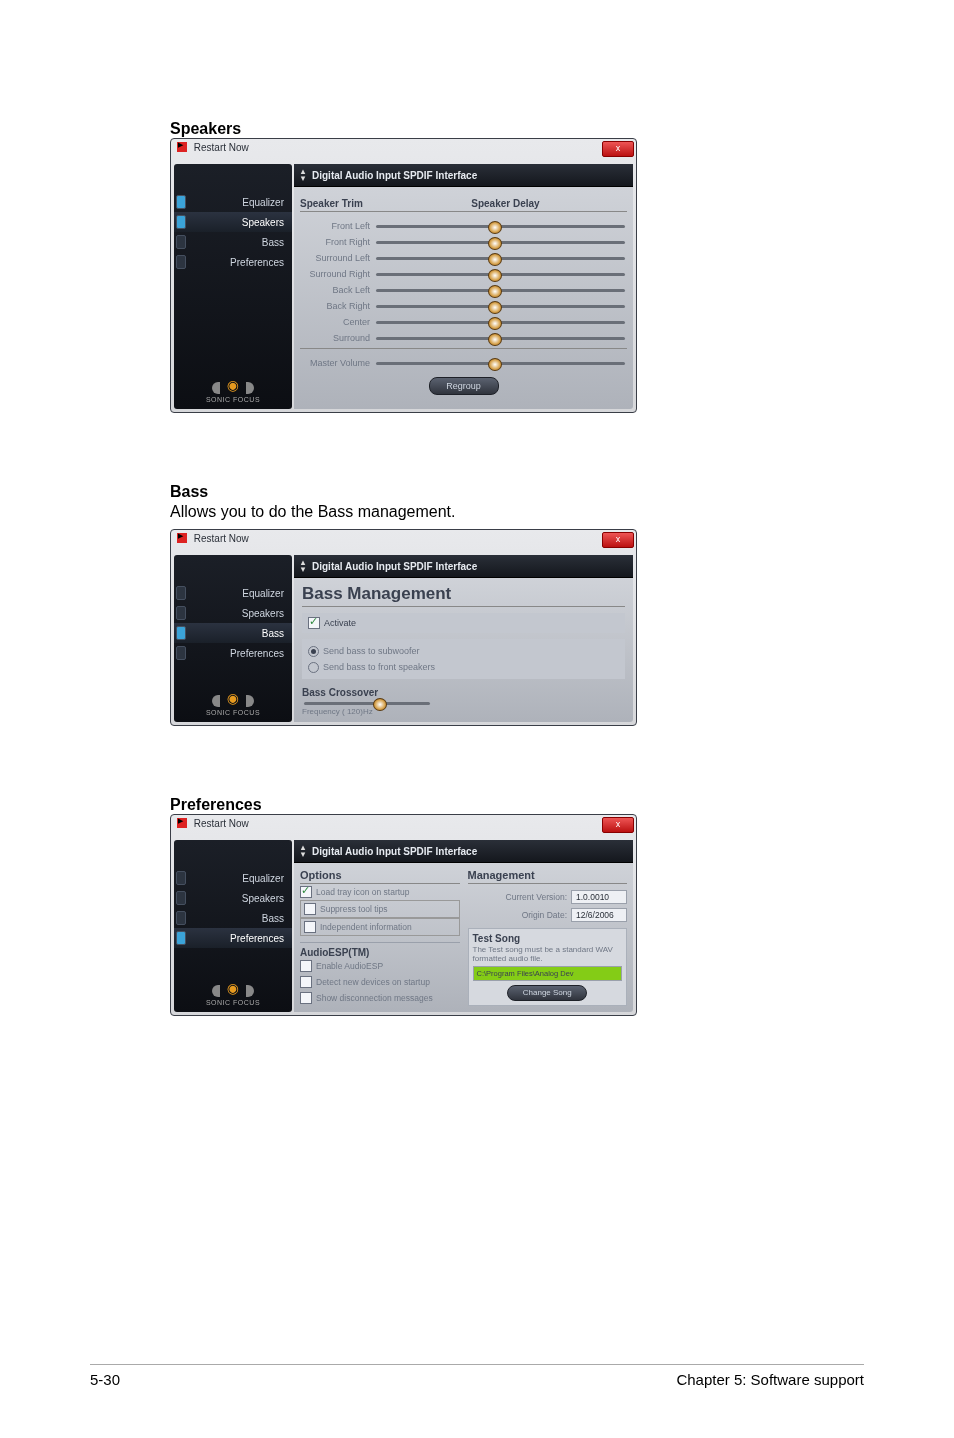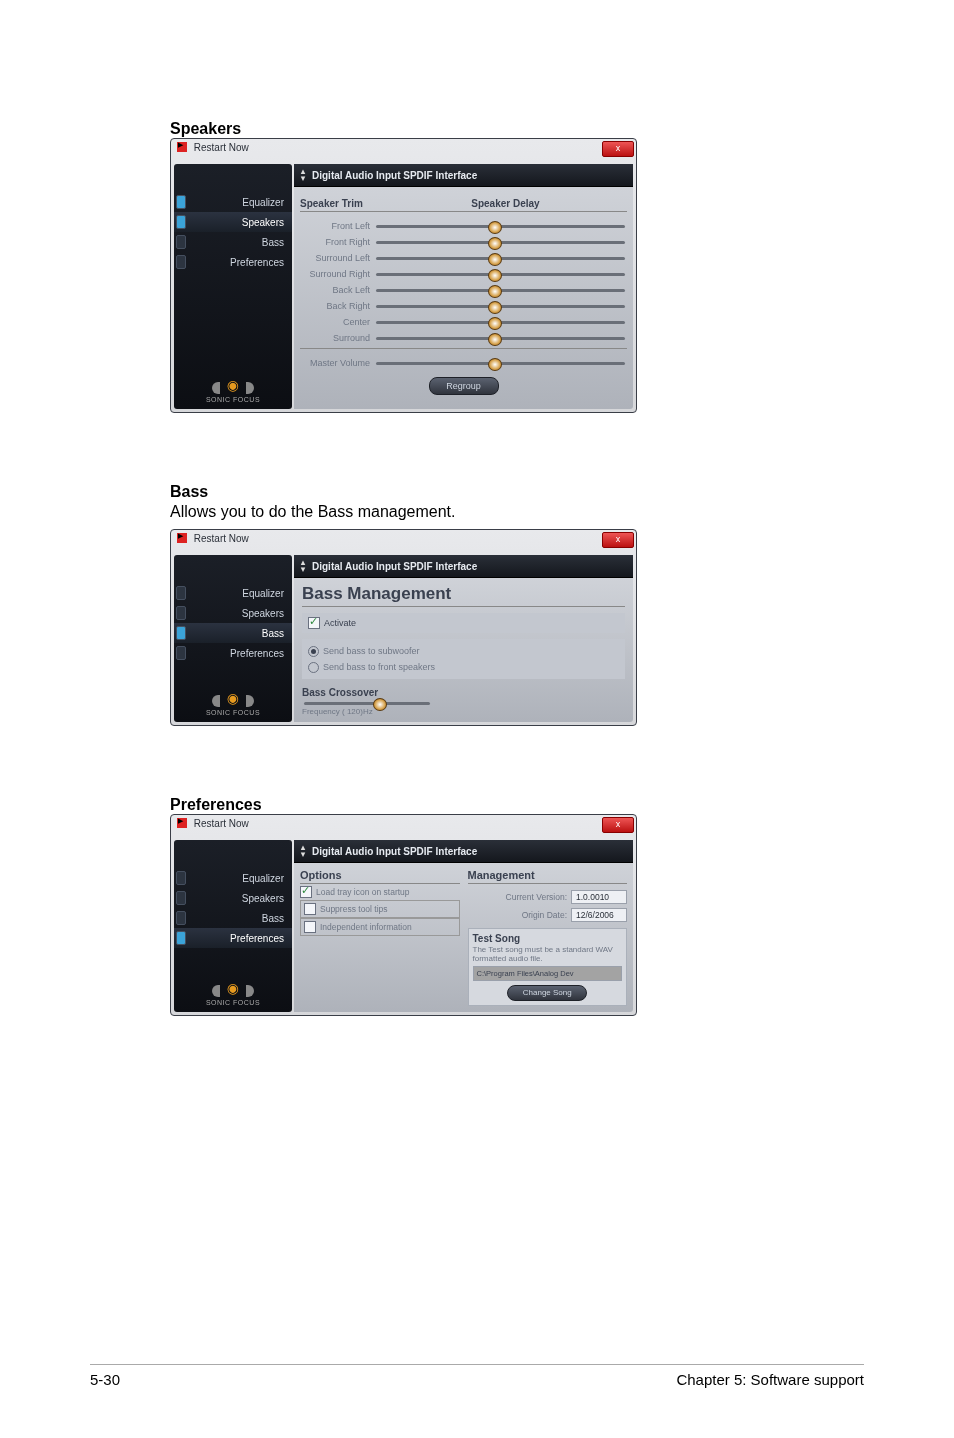--- a/index.html
+++ b/index.html
@@ -74,21 +74,21 @@
   .pref-h{font-weight:bold;font-size:11px;border-bottom:1px solid #888;padding-bottom:2px;}
   .opt-row{font-size:8.5px;color:#6f7785;display:flex;align-items:center;gap:4px;padding:2px 0;}
   .opt-row.boxed{border:1px solid #999;padding:2px 3px;}
   .info-row{font-size:8.5px;color:#6f7785;display:flex;align-items:center;gap:4px;}
   .info-row .val{border:1px solid #9aa0ab;background:#eef0f4;color:#2a2f38;padding:1px 4px;min-width:46px;text-align:left;}
   .esp-box{border-top:1px solid #9aa0ab;padding-top:4px;}
   .esp-head{font-weight:bold;font-size:10px;color:#3a4150;}
   .testsong{background:#d6d9df;border:1px solid #aab0ba;padding:4px;}
   .testsong .ts-h{font-weight:bold;font-size:10px;}
   .testsong .ts-desc{font-size:8px;color:#6f7785;line-height:1.1;margin:2px 0;}
-  .ts-path{font-size:7.5px;color:#3a4150;border:1px solid #9aa0ab;background:#a3a3a3;padding:2px 3px;}
+  .ts-path{font-size:7.5px;color:#3a4150;border:1px solid #9aa0ab;background:#84cc16;padding:2px 3px;}
   .change-btn{width:78px;height:14px;margin:4px auto 0 auto;background:linear-gradient(#5b6270,#30343d);color:#cfd6e0;font-size:8px;border-radius:8px;display:flex;align-items:center;justify-content:center;border:1px solid #1e2128;}
 
   
   .page-footer{position:absolute;bottom:50px;left:90px;right:90px;border-top:1px solid #aaa;padding-top:6px;font-size:15px;display:flex;justify-content:space-between;}
 </style>
 </head>
 <body>
 
 <div class="page-content">
 
@@ -274,20 +274,35 @@
                   </div>
               <div class="opt-row boxed">
                     <span class="chk"></span>
                     <span>Suppress tool tips</span>
                   </div>
               <div class="opt-row boxed">
                     <span class="chk"></span>
                     <span>Independent information</span>
                   </div>
             </div>
+            <div class="esp-box">
+              <div class="esp-head">AudioESP(TM)</div>
+              <div class="opt-row">
+                    <span class="chk"></span>
+                    <span>Enable AudioESP</span>
+                  </div>
+              <div class="opt-row">
+                    <span class="chk"></span>
+                    <span>Detect new devices on startup</span>
+                  </div>
+              <div class="opt-row">
+                    <span class="chk"></span>
+                    <span>Show disconnection messages</span>
+                  </div>
+            </div>
           </div>
           <div class="pref-col">
             <div>
               <div class="pref-h">Management</div>
               <div class="info-row" style="margin-top:6px;justify-content:flex-end;">
                     <span>Current Version:</span>
                     <span class="val">1.0.0010</span>
                   </div>
               <div class="info-row" style="margin-top:4px;justify-content:flex-end;">
                     <span>Origin Date:</span>

